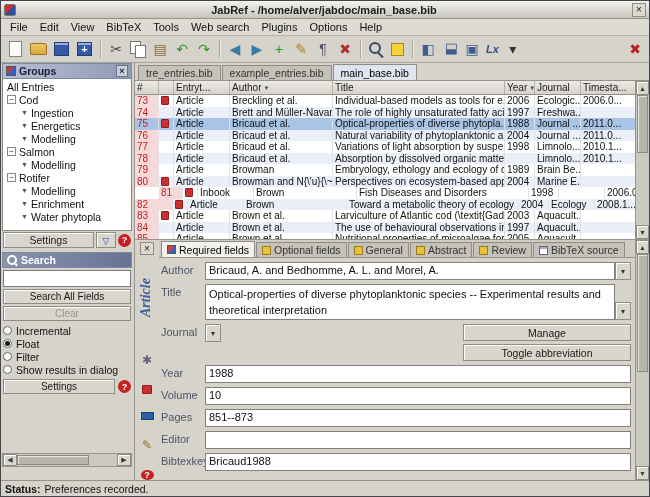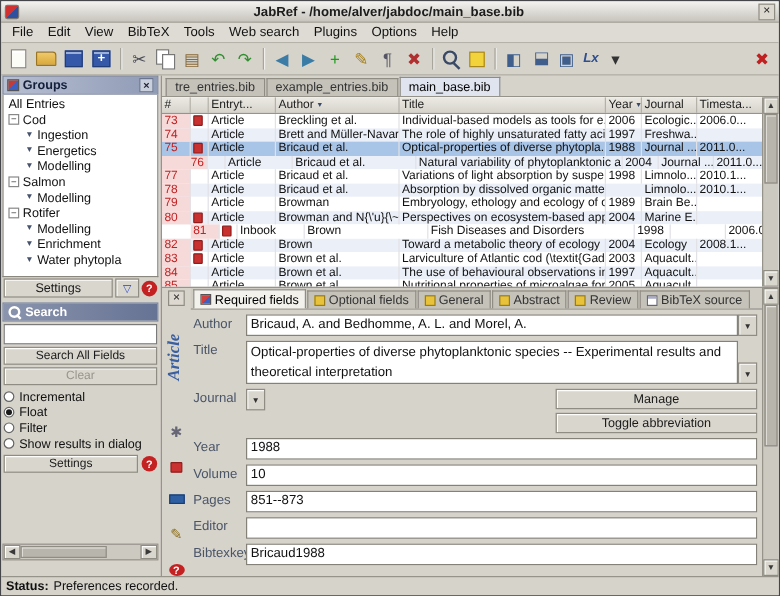--- a/index.html
+++ b/index.html
@@ -338,21 +338,21 @@
               <span class="td c-num" style="width: 24px;">75</span>
               <span class="td" style="width: 15px;"><span class="pdficon"></span></span>
               <span class="td" style="width: 56px;">Article</span>
               <span class="td" style="width: 103px;">Bricaud et al.</span>
               <span class="td" style="width: 172px;">Optical-properties of diverse phytopla...</span>
               <span class="td" style="width: 30px;">1988</span>
               <span class="td" style="width: 46px;">Journal ...</span>
               <span class="td" style="width: 56px;">2011.0...</span>
             </div>
             <div class="trow alt">
-              <span class="td c-num" style="width: 38px; text-align: right;">76</span>
+              <span class="td c-num" style="width: 24px;">76</span>
               <span class="td" style="width: 15px;"></span>
               <span class="td" style="width: 56px;">Article</span>
               <span class="td" style="width: 103px;">Bricaud et al.</span>
               <span class="td" style="width: 172px;">Natural variability of phytoplanktonic a...</span>
               <span class="td" style="width: 30px;">2004</span>
               <span class="td" style="width: 46px;">Journal ...</span>
               <span class="td" style="width: 56px;">2011.0...</span>
             </div>
             <div class="trow">
               <span class="td c-num" style="width: 24px;">77</span>
@@ -398,21 +398,21 @@
               <span class="td c-num" style="width: 24px; margin-left: 24px;">81</span>
               <span class="td" style="width: 15px;"><span class="pdficon"></span></span>
               <span class="td" style="width: 56px;">Inbook</span>
               <span class="td" style="width: 103px;">Brown</span>
               <span class="td" style="width: 172px;">Fish Diseases and Disorders</span>
               <span class="td" style="width: 30px;">1998</span>
               <span class="td" style="width: 46px;"></span>
               <span class="td" style="width: 56px;">2006.0...</span>
             </div>
             <div class="trow alt">
-              <span class="td c-num" style="width: 24px;">82</span>
+              <span class="td c-num" style="width: 38px;">82</span>
               <span class="td" style="width: 15px;"><span class="pdficon"></span></span>
               <span class="td" style="width: 56px;">Article</span>
               <span class="td" style="width: 103px;">Brown</span>
               <span class="td" style="width: 172px;">Toward a metabolic theory of ecology</span>
               <span class="td" style="width: 30px;">2004</span>
               <span class="td" style="width: 46px;">Ecology</span>
               <span class="td" style="width: 56px;">2008.1...</span>
             </div>
             <div class="trow">
               <span class="td c-num" style="width: 24px;">83</span>

